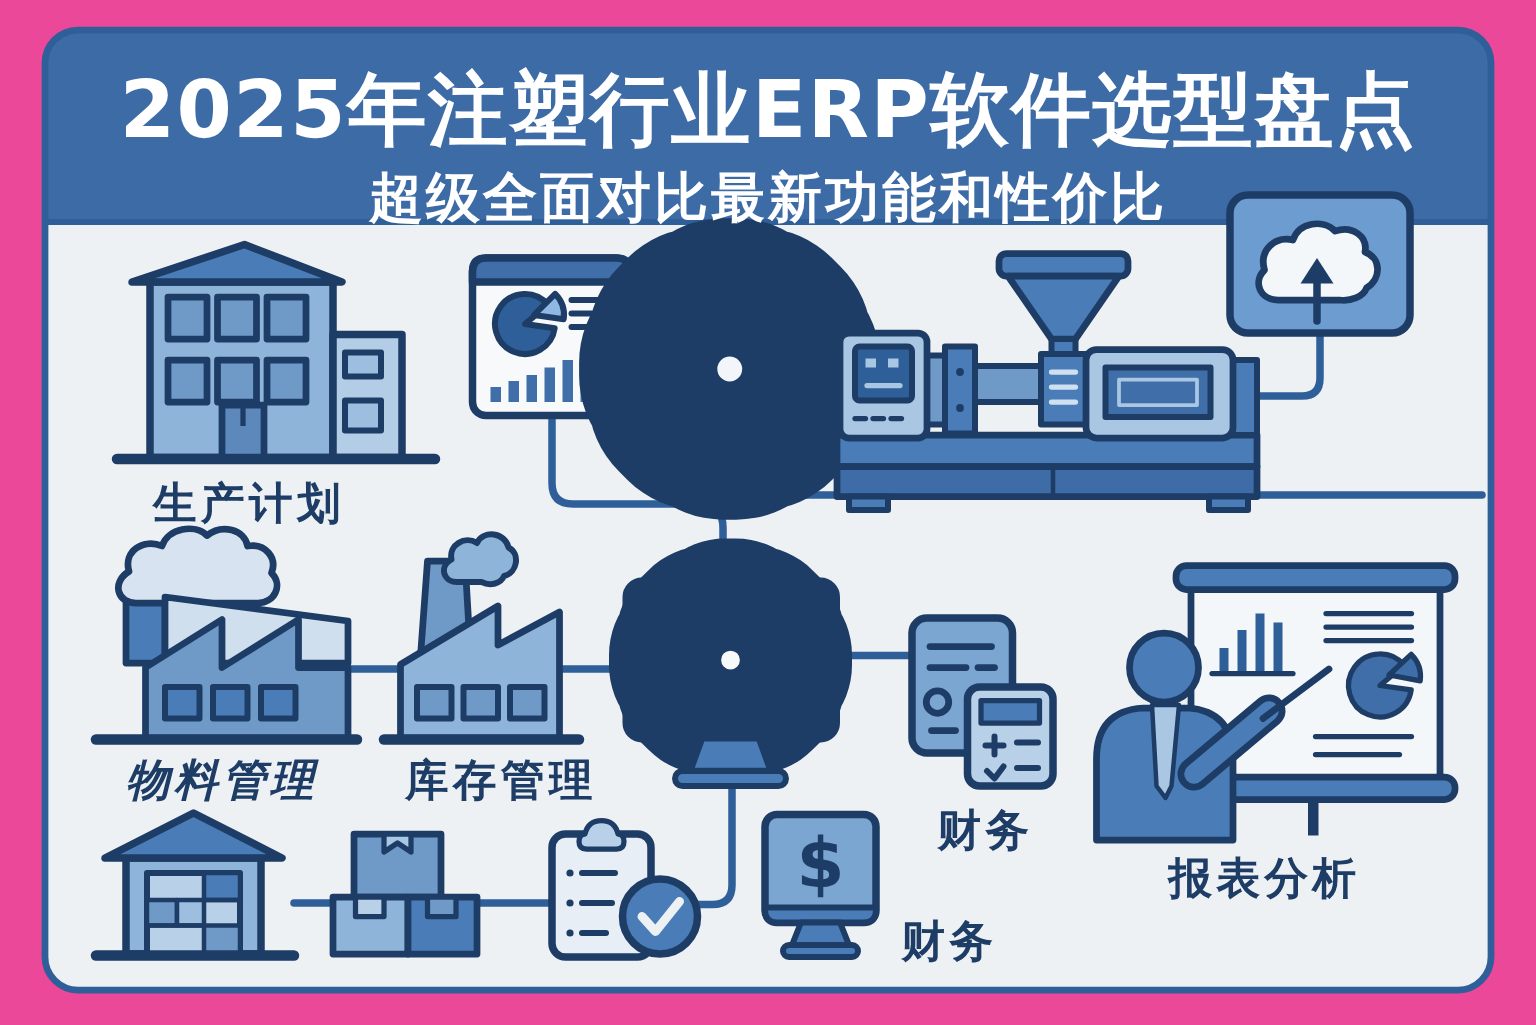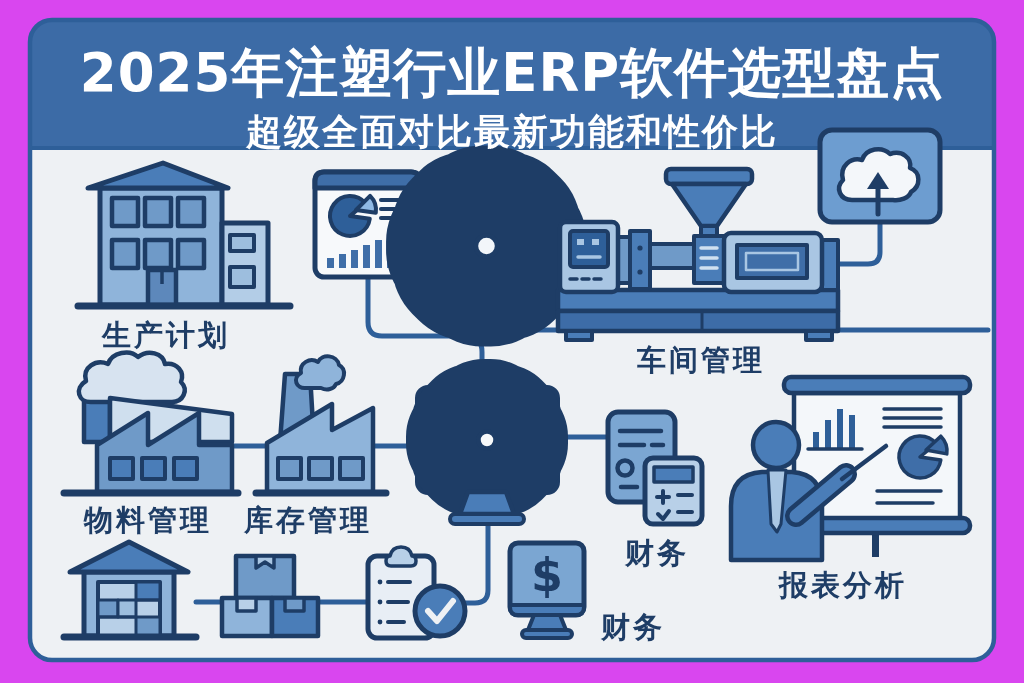--- a/index.html
+++ b/index.html
@@ -1,17 +1,17 @@
 <!DOCTYPE html>
 <html><head>
 <meta charset="utf-8">
 <style>
   html,body{margin:0;padding:0;}
   body{background:#f1f0ed;font-family:"DejaVu Sans","Liberation Sans",sans-serif;}
-  .stage{position:relative;width:1024px;height:683px;overflow:hidden;background:#d946ef;}
+  .stage{position:relative;width:1024px;height:683px;overflow:hidden;background:#ec4899;}
   .stage svg{position:absolute;left:0;top:0;}
   .txt{position:absolute;transform:translateX(-50%);white-space:nowrap;z-index:5;}
   .title{color:#ffffff;font-size:53px;font-weight:800;letter-spacing:1px;}
   .subtitle{color:#ffffff;font-size:36px;font-weight:700;letter-spacing:2px;}
   .node-label{color:#1e3d66;font-size:29px;font-weight:800;letter-spacing:3px;}
   .dollar{color:#1e3d66;font-size:46px;font-weight:700;}
 </style>
 </head>
 <body>
 
@@ -254,21 +254,20 @@
     <polygon points="534,615 560,615 566,630 528,630" fill="#4a7db8" stroke-width="4"></polygon>
     <rect x="522" y="630" width="50" height="8" rx="4" fill="#4a7db8" stroke-width="4"></rect>
   </g>
 
   <rect x="30" y="20" width="964" height="640" rx="22" fill="none" stroke="#2e5f99" stroke-width="4.5"></rect>
 </svg>
 
 <div class="txt title" style="left:512px;top:38px;">2025年注塑行业ERP软件选型盘点</div>
 <div class="txt subtitle" style="left:512px;top:108px;">超级全面对比最新功能和性价比</div>
 <div class="txt node-label" style="left:166px;top:316px;">生产计划</div>
-<div class="txt node-label" style="left:701px;top:341px;">车间管理</div>
-<div class="txt node-label" style="left:148px;top:501px;">物料管理</div>
-<div class="txt node-label" style="left:308px;top:501px;">库存管理</div>
+<div class="txt node-label" style="left:148px;top:501px;font-style:italic;">物料管理</div>
+<div class="txt node-label" style="left:334px;top:501px;">库存管理</div>
 <div class="txt node-label" style="left:657px;top:534px;">财务</div>
 <div class="txt node-label" style="left:843px;top:566px;">报表分析</div>
 <div class="txt node-label" style="left:633px;top:608px;">财务</div>
 <div class="txt dollar" style="left:547px;top:548px;">$</div>
 
 </div>
 
 </body></html>

